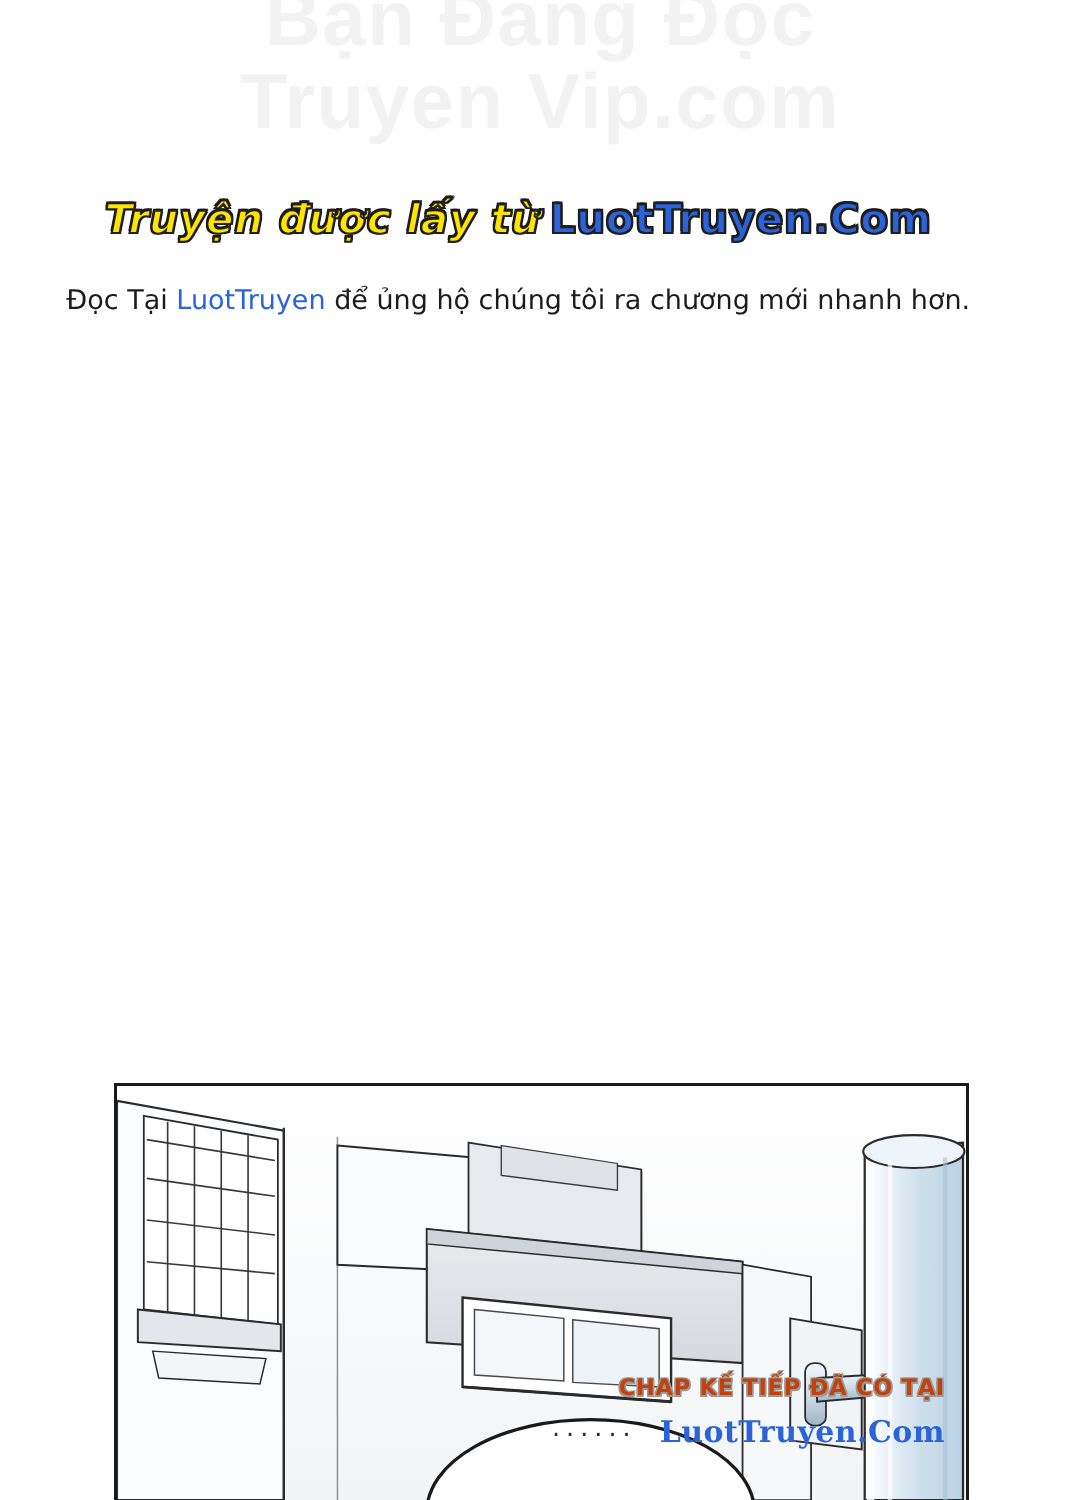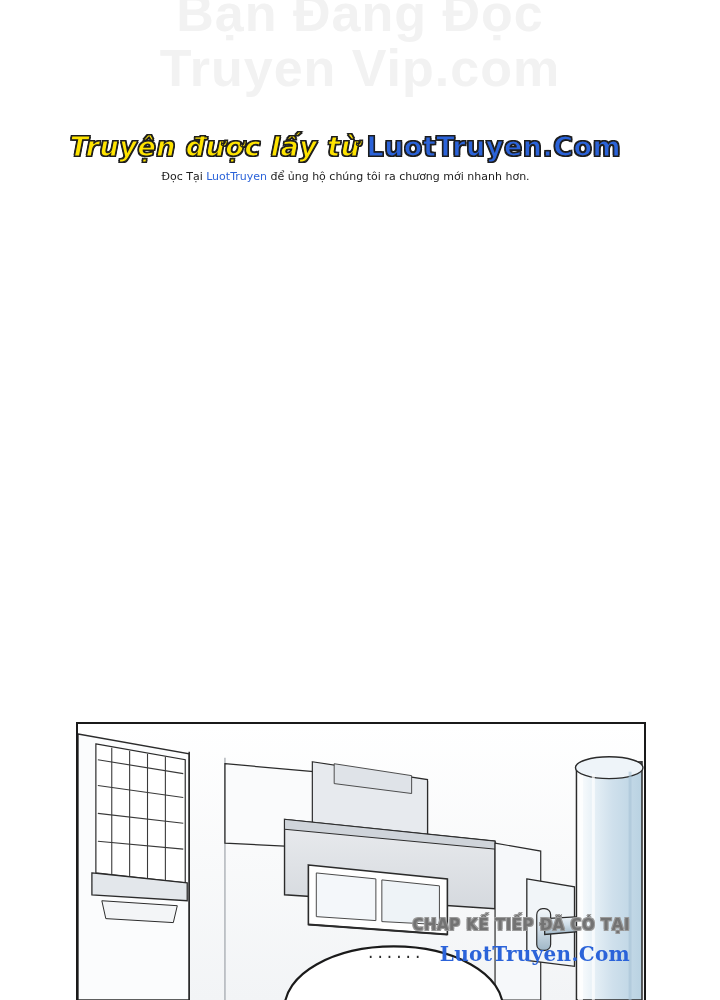--- a/index.html
+++ b/index.html
@@ -63,24 +63,24 @@
     line-height: 1.25;
   }
   .promo-title .brand {
     color: #2b63d9;
     -webkit-text-stroke: 1.2px #1f1f1f;
     font-style: normal;
     margin-left: 6px;
   }
   .promo-sub {
     font-family: "DejaVu Sans", sans-serif;
-    font-size: 11px;
+    font-size: 18px;
     color: #1c1c1c;
     line-height: 1.7;
-    margin-top: 4px;
+    margin-top: 22px;
   }
   .promo-sub .brand-blue {
     color: #2b63d9;
   }
 
   
   .panel {
     position: absolute;
     left: 76px;
     top: 722px;
@@ -102,21 +102,21 @@
     position: absolute;
     right: 14px;
     bottom: 34px;
     text-align: right;
     pointer-events: none;
   }
   .chap-text {
     font-family: "DejaVu Sans", sans-serif;
     font-size: 15px;
     font-weight: bold;
-    color: #737373;
+    color: #c2410c;
     text-shadow:
       -1px -1px 0 #9a9a9a,
        1px -1px 0 #9a9a9a,
       -1px  1px 0 #9a9a9a,
        1px  1px 0 #9a9a9a;
     letter-spacing: 0.5px;
     white-space: nowrap;
   }
   .site-text {
     font-family: "DejaVu Serif", serif;

